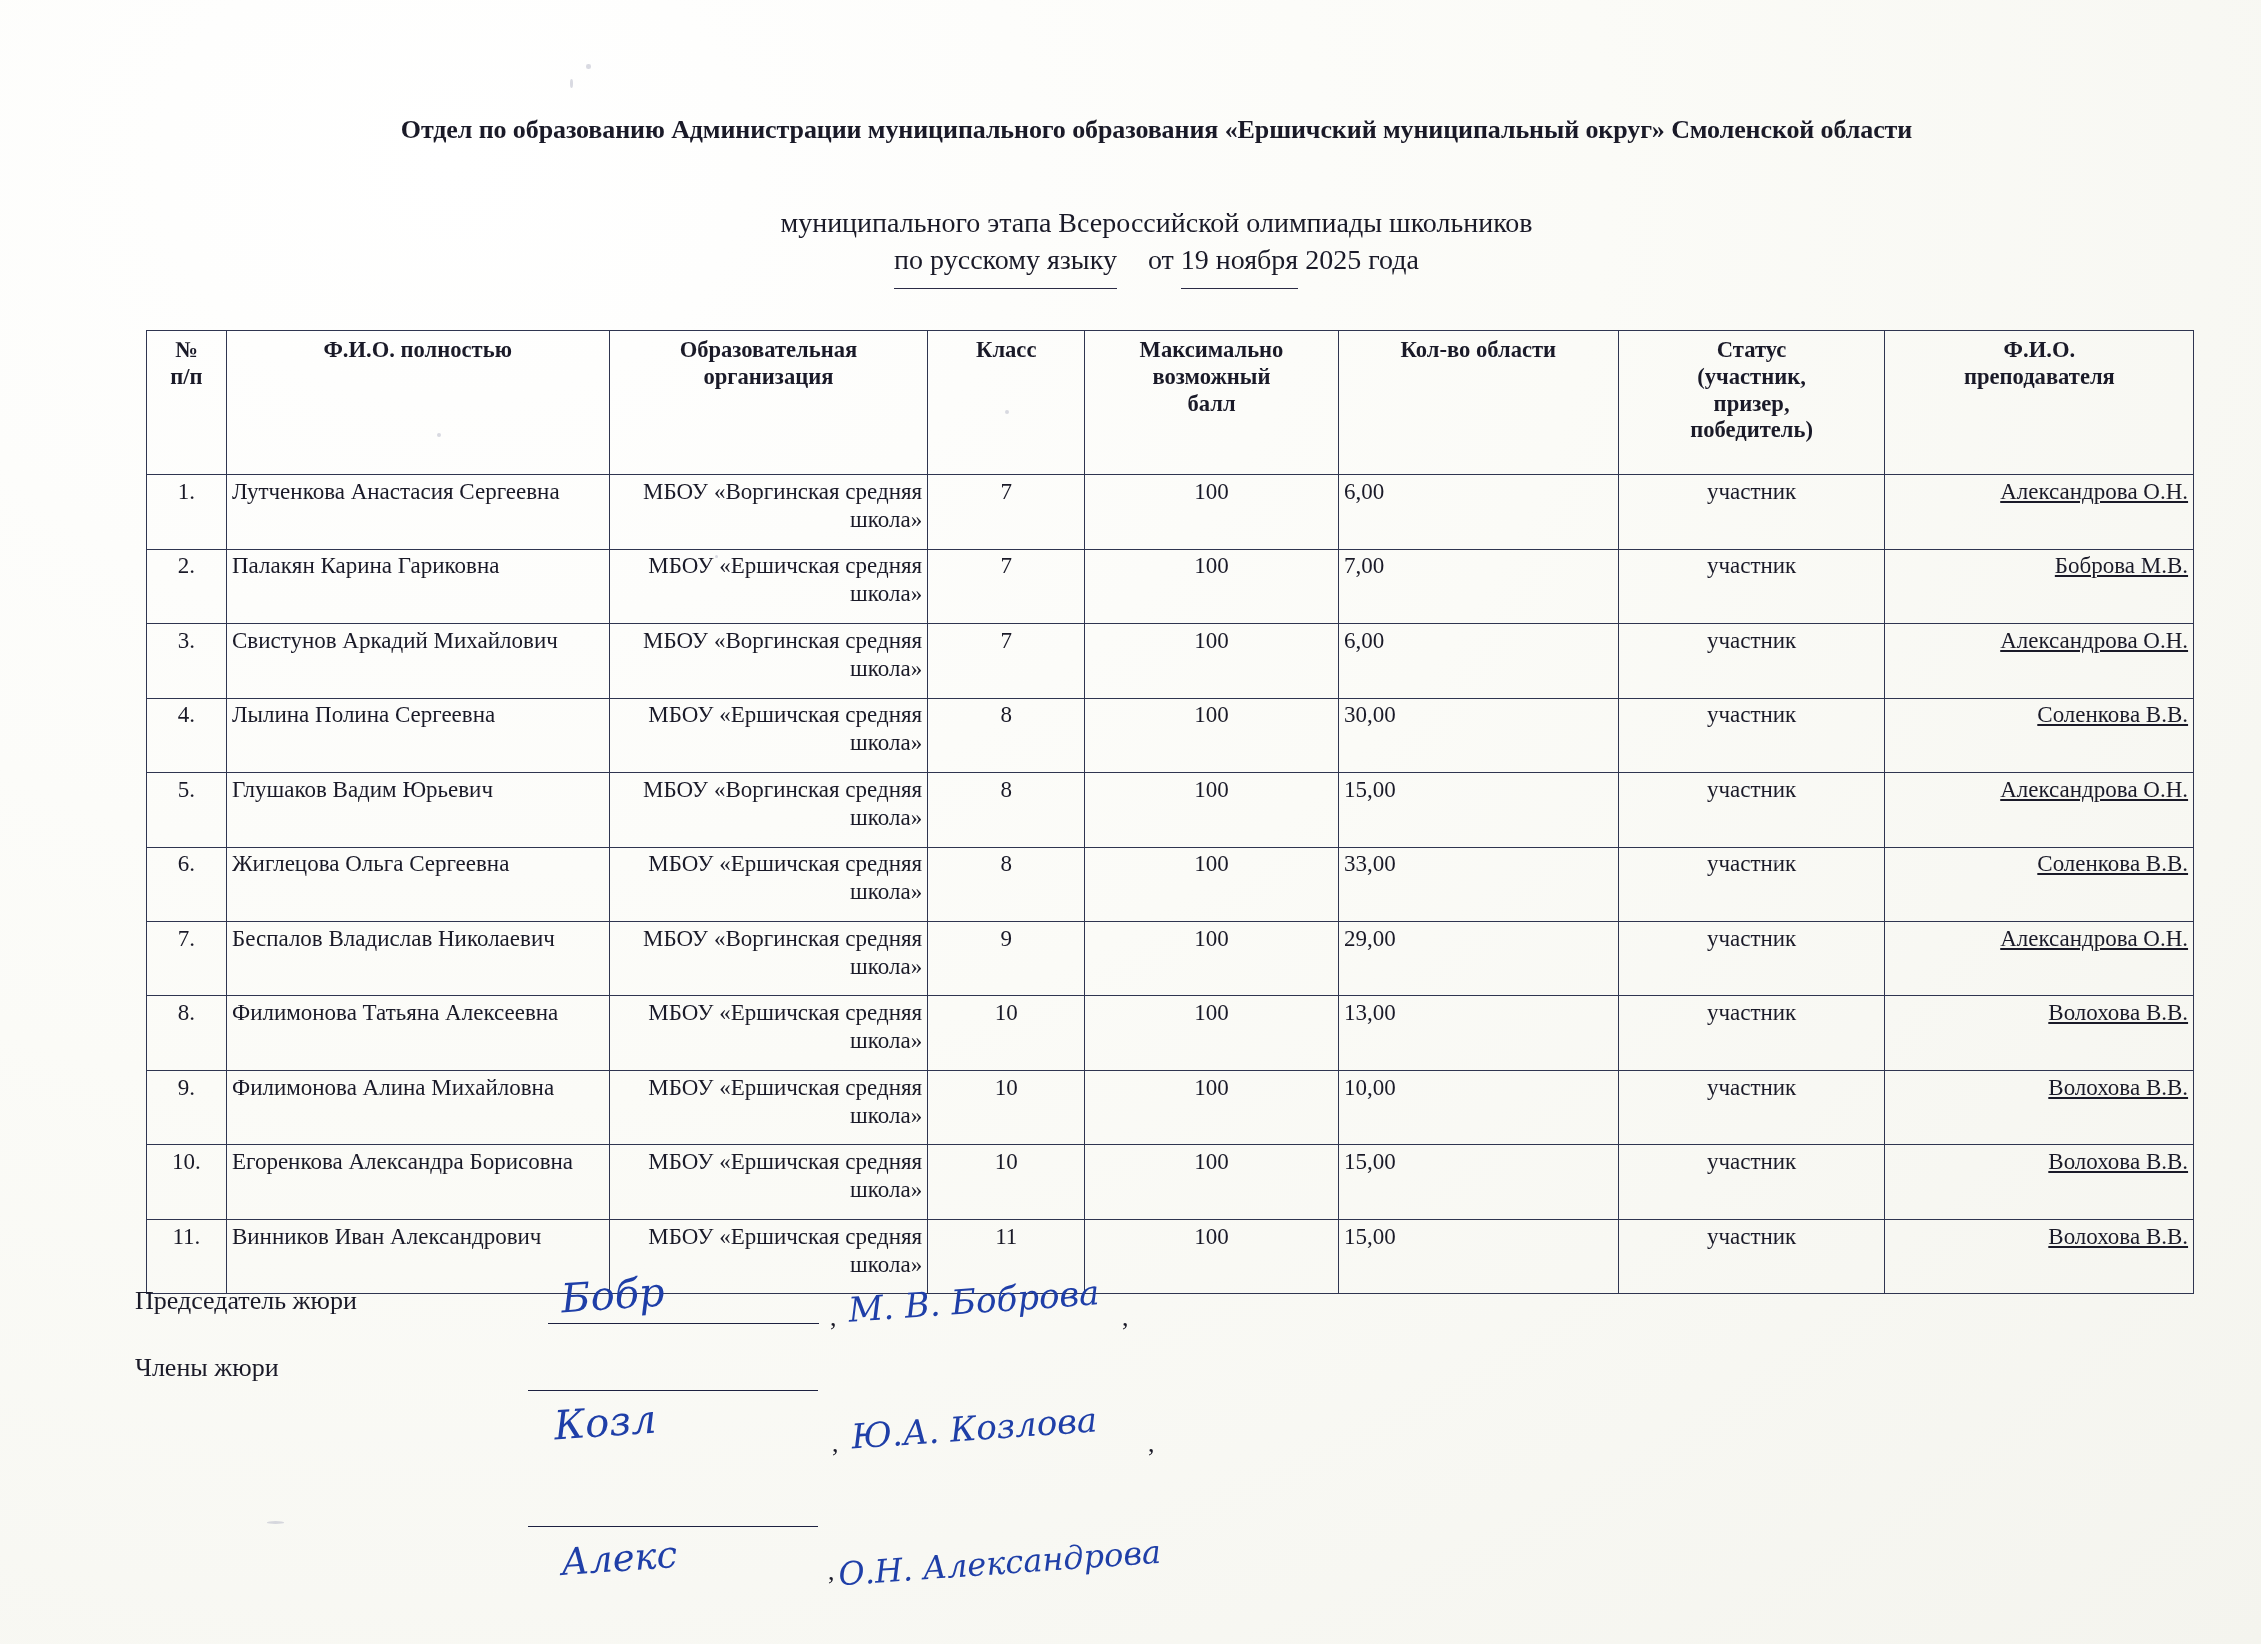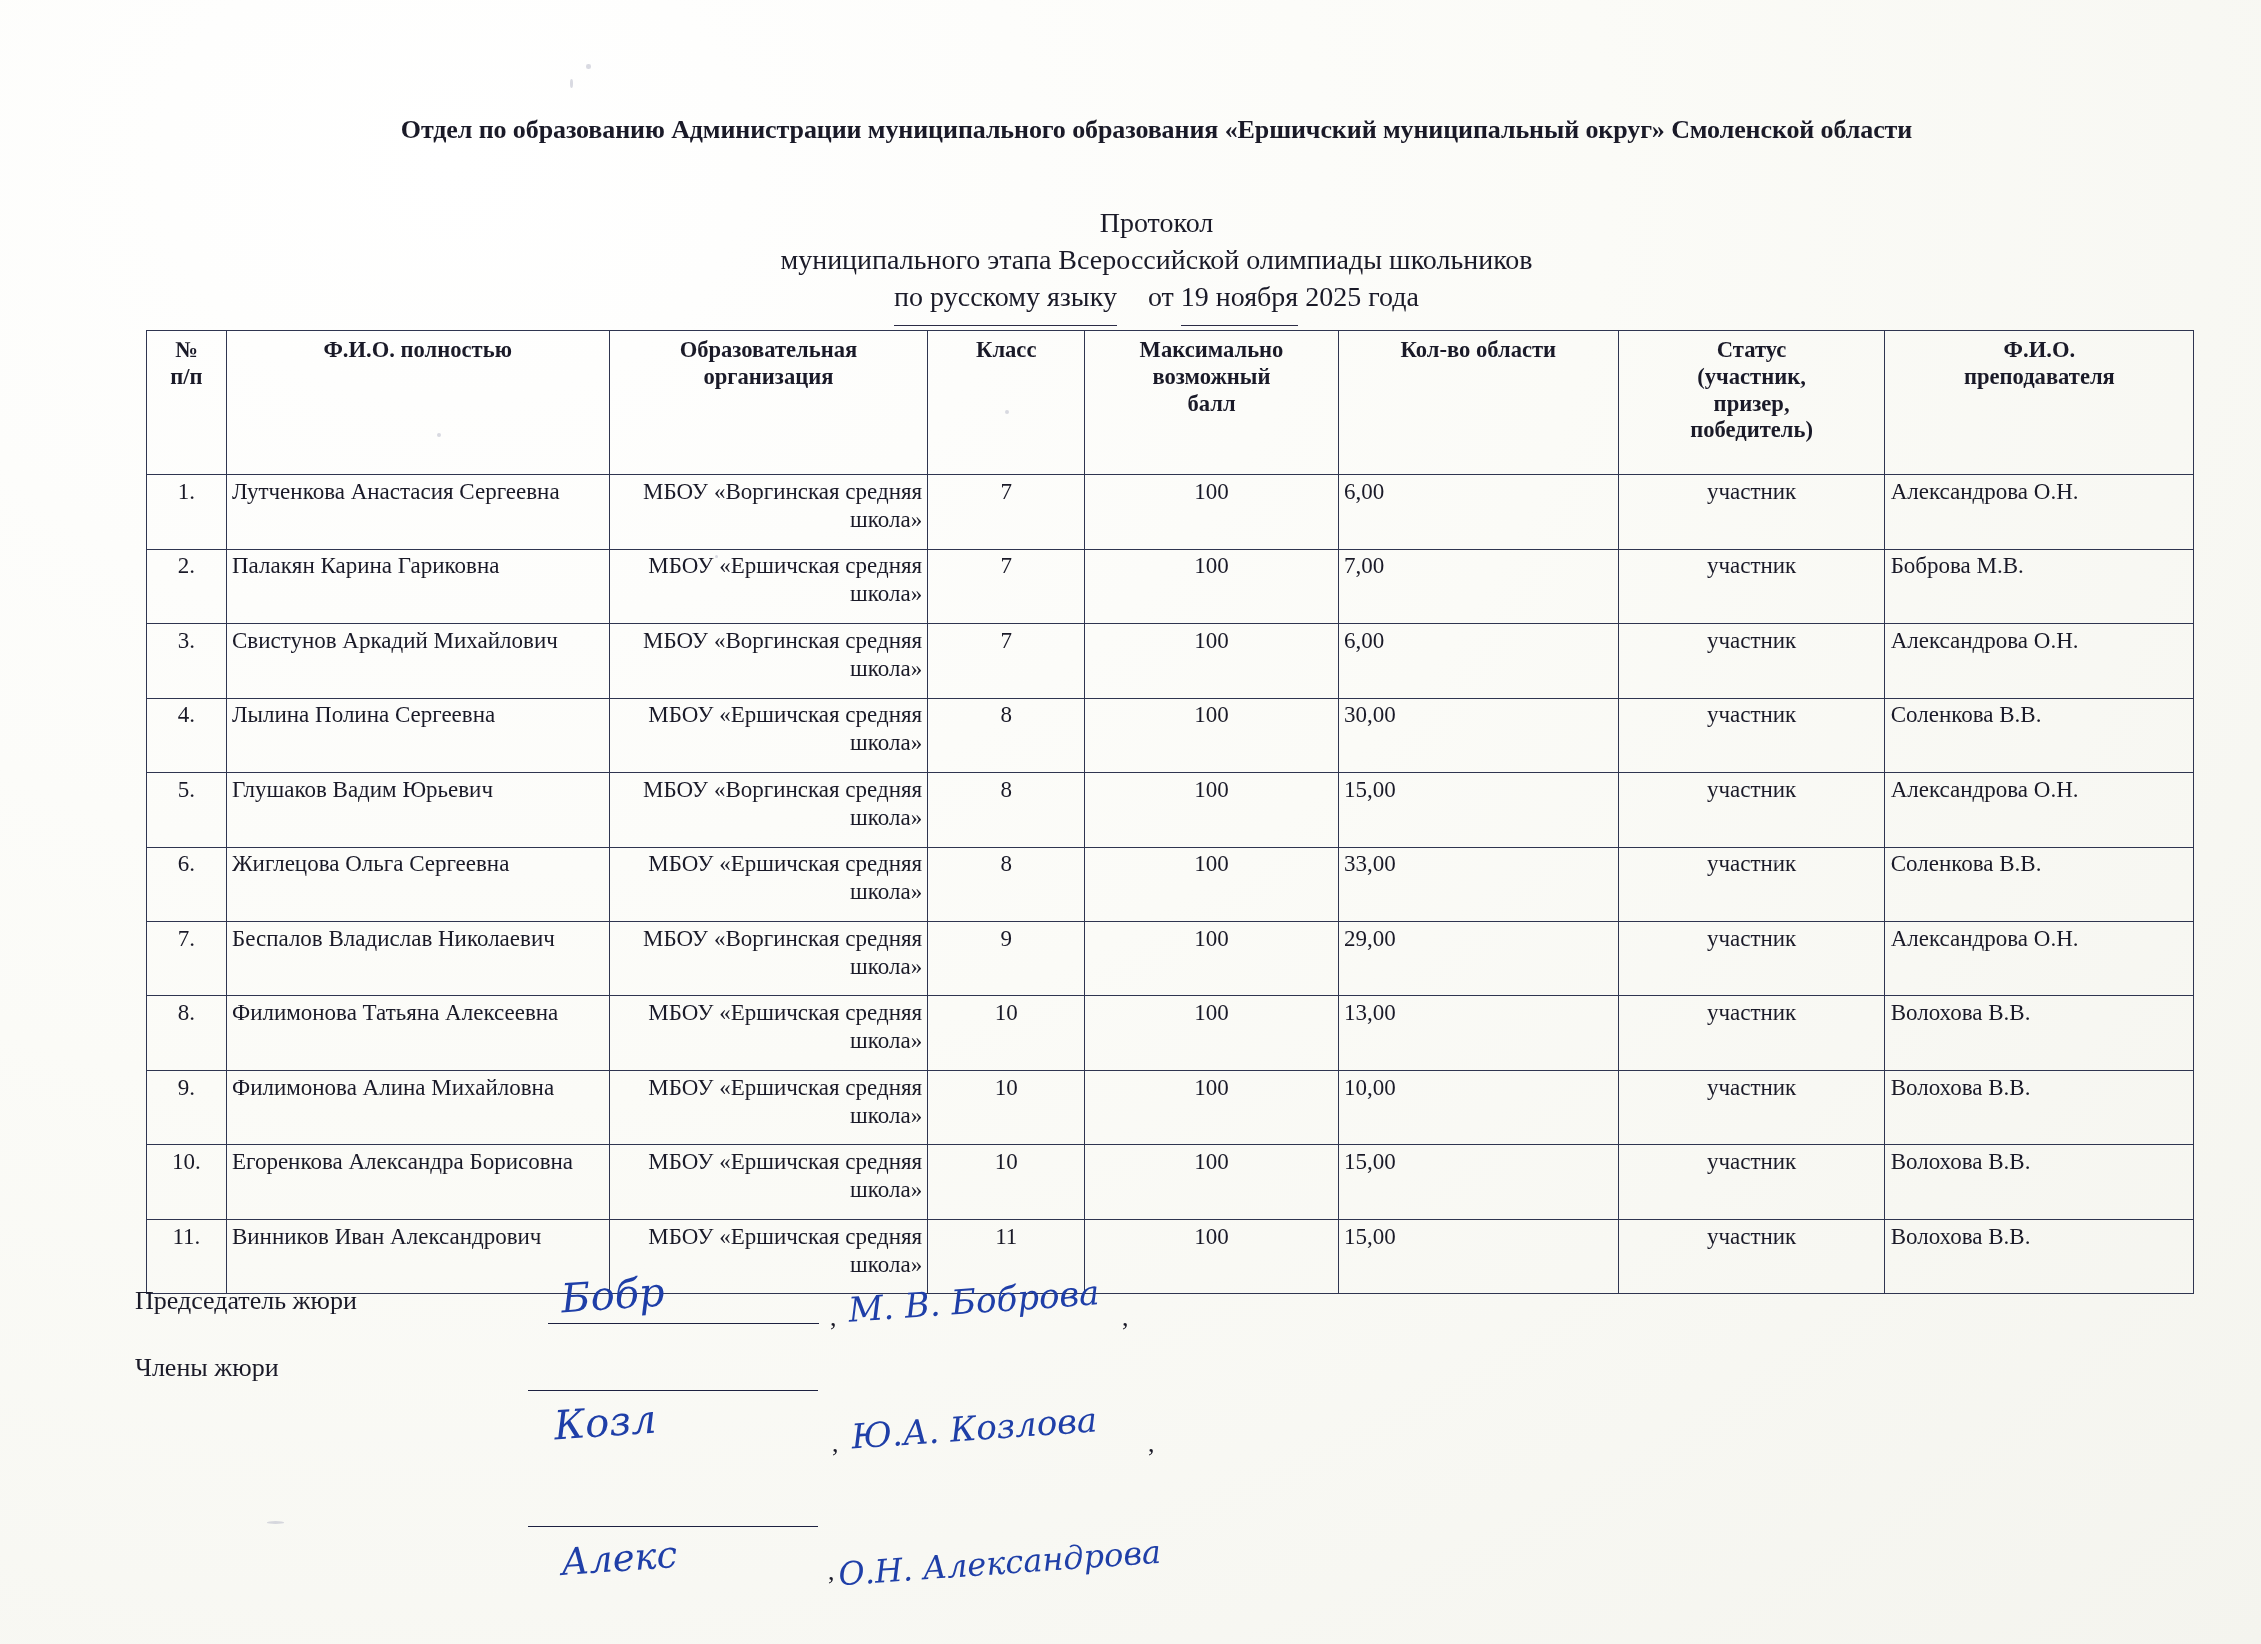--- a/index.html
+++ b/index.html
@@ -98,21 +98,21 @@
     height: 67px;
     padding: 2.6px 5.2px 3.9px 5.2px;
   }
   td.num      { text-align: center; padding-left: 0; padding-right: 0; vertical-align: top; }
   td.fio      { text-align: left; padding-left: 11.6px; }
   td.org      { text-align: right; padding-left: 11.6px; }
   td.klass    { text-align: center; vertical-align: middle; }
   td.maxball  { text-align: center; vertical-align: middle; }
   td.score    { text-align: left; padding-left: 14px; vertical-align: middle; }
   td.status   { text-align: center; padding-left: 19.3px; vertical-align: bottom; padding-bottom: 6.4px; }
-  td.teacher  { text-align: left; padding-left: 14px; vertical-align: bottom; padding-bottom: 5.2px; }
+  td.teacher  { text-align: right; padding-left: 14px; vertical-align: bottom; padding-bottom: 5.2px; text-decoration: underline; }
 
   .sign-area {
     position: absolute;
     left: 126px;
     top: 1277px;
     width: 1548px;
     font-size: 26px;
     text-decoration: underline;
   }
   .sign-row {
@@ -160,21 +160,20 @@
 <body>
 
 <div class="page">
   <div class="paper-tint"></div>
 
   <div class="content">
 
     <div class="org-line">Отдел по образованию Администрации муниципального образования «Ершичский муниципальный округ» Смоленской области</div>
 
     <div class="title-block">
-      <span class="l1">Протокол</span>
       <span class="l2">муниципального этапа Всероссийской олимпиады школьников</span>
       <span class="l3">
         <span class="uline">по русскому языку</span>
         <span class="spacer-sm"></span>
         <span>от</span>
         <span> </span>
         <span class="uline">19  ноября</span>
         <span> </span>
         <span>2025 года</span>
       </span>

